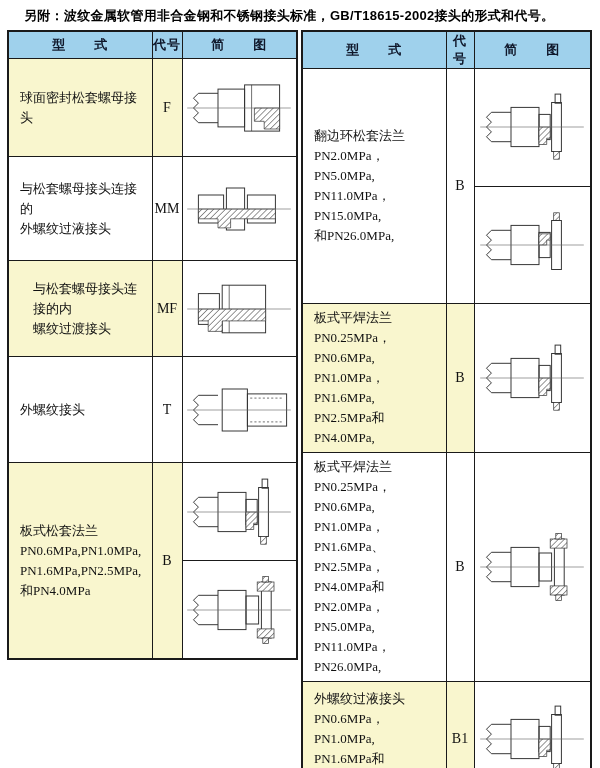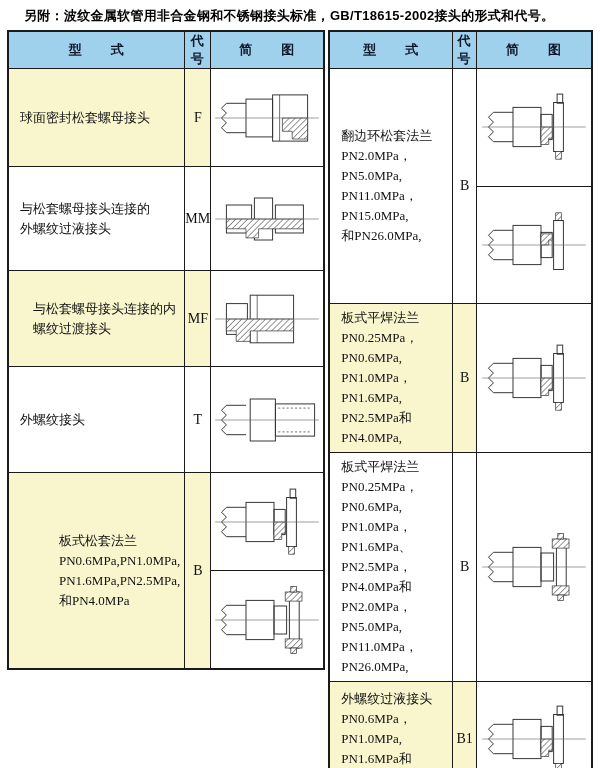--- a/index.html
+++ b/index.html
@@ -152,21 +152,21 @@
                     <rect x="92" y="27" width="56" height="46" fill="none" stroke="#333" stroke-width="1.4"></rect>
                     <line x1="96" y1="33" x2="144" y2="33" stroke="#333" stroke-width="1" stroke-dasharray="3,3"></line>
                     <line x1="96" y1="67" x2="144" y2="67" stroke="#333" stroke-width="1" stroke-dasharray="3,3"></line>
                     <line x1="6" y1="50" x2="154" y2="50" stroke="#666" stroke-width="0.9"></line>
                   </svg>
                 </div>
               </div>
             </td>
           </tr>
           <tr>
-            <td class="type-cell hl" style="height: 195px; padding-left: 39px;">
+            <td class="type-cell hl" style="height: 195px;">
               <div class="type-lines">
                 <div>板式松套法兰</div>
                 <div>PN0.6MPa,PN1.0MPa,</div>
                 <div>PN1.6MPa,PN2.5MPa,</div>
                 <div>和PN4.0MPa</div>
               </div>
             </td>
             <td class="code-cell hl">B</td>
             <td class="diagram-cell">
               <div class="dstack" style="height: 195px;">

